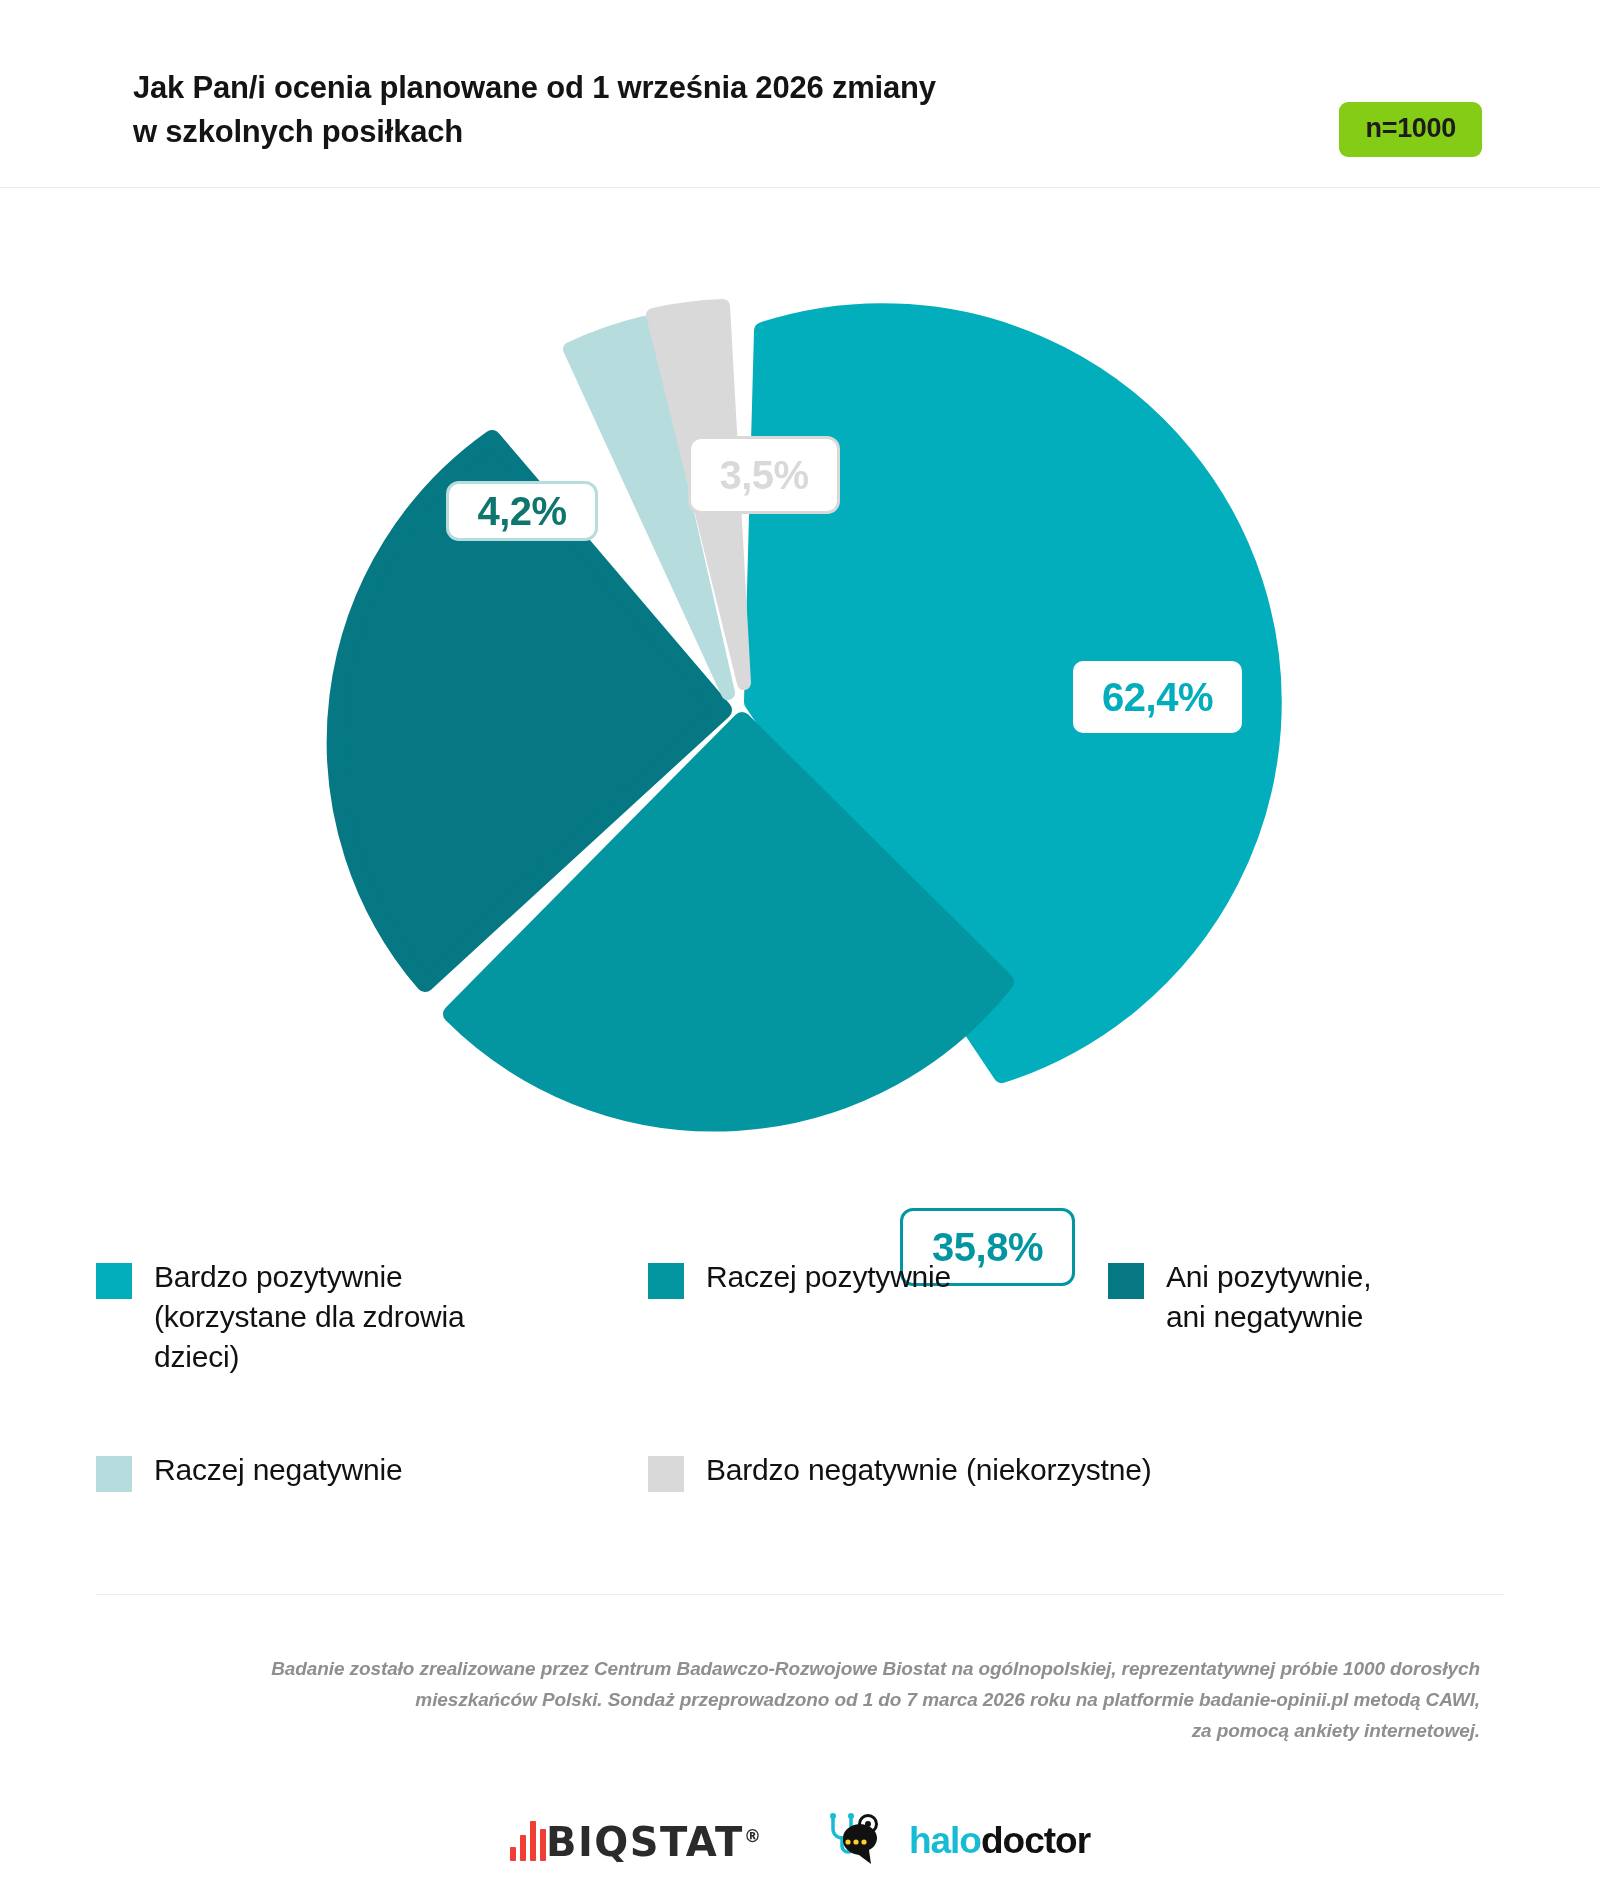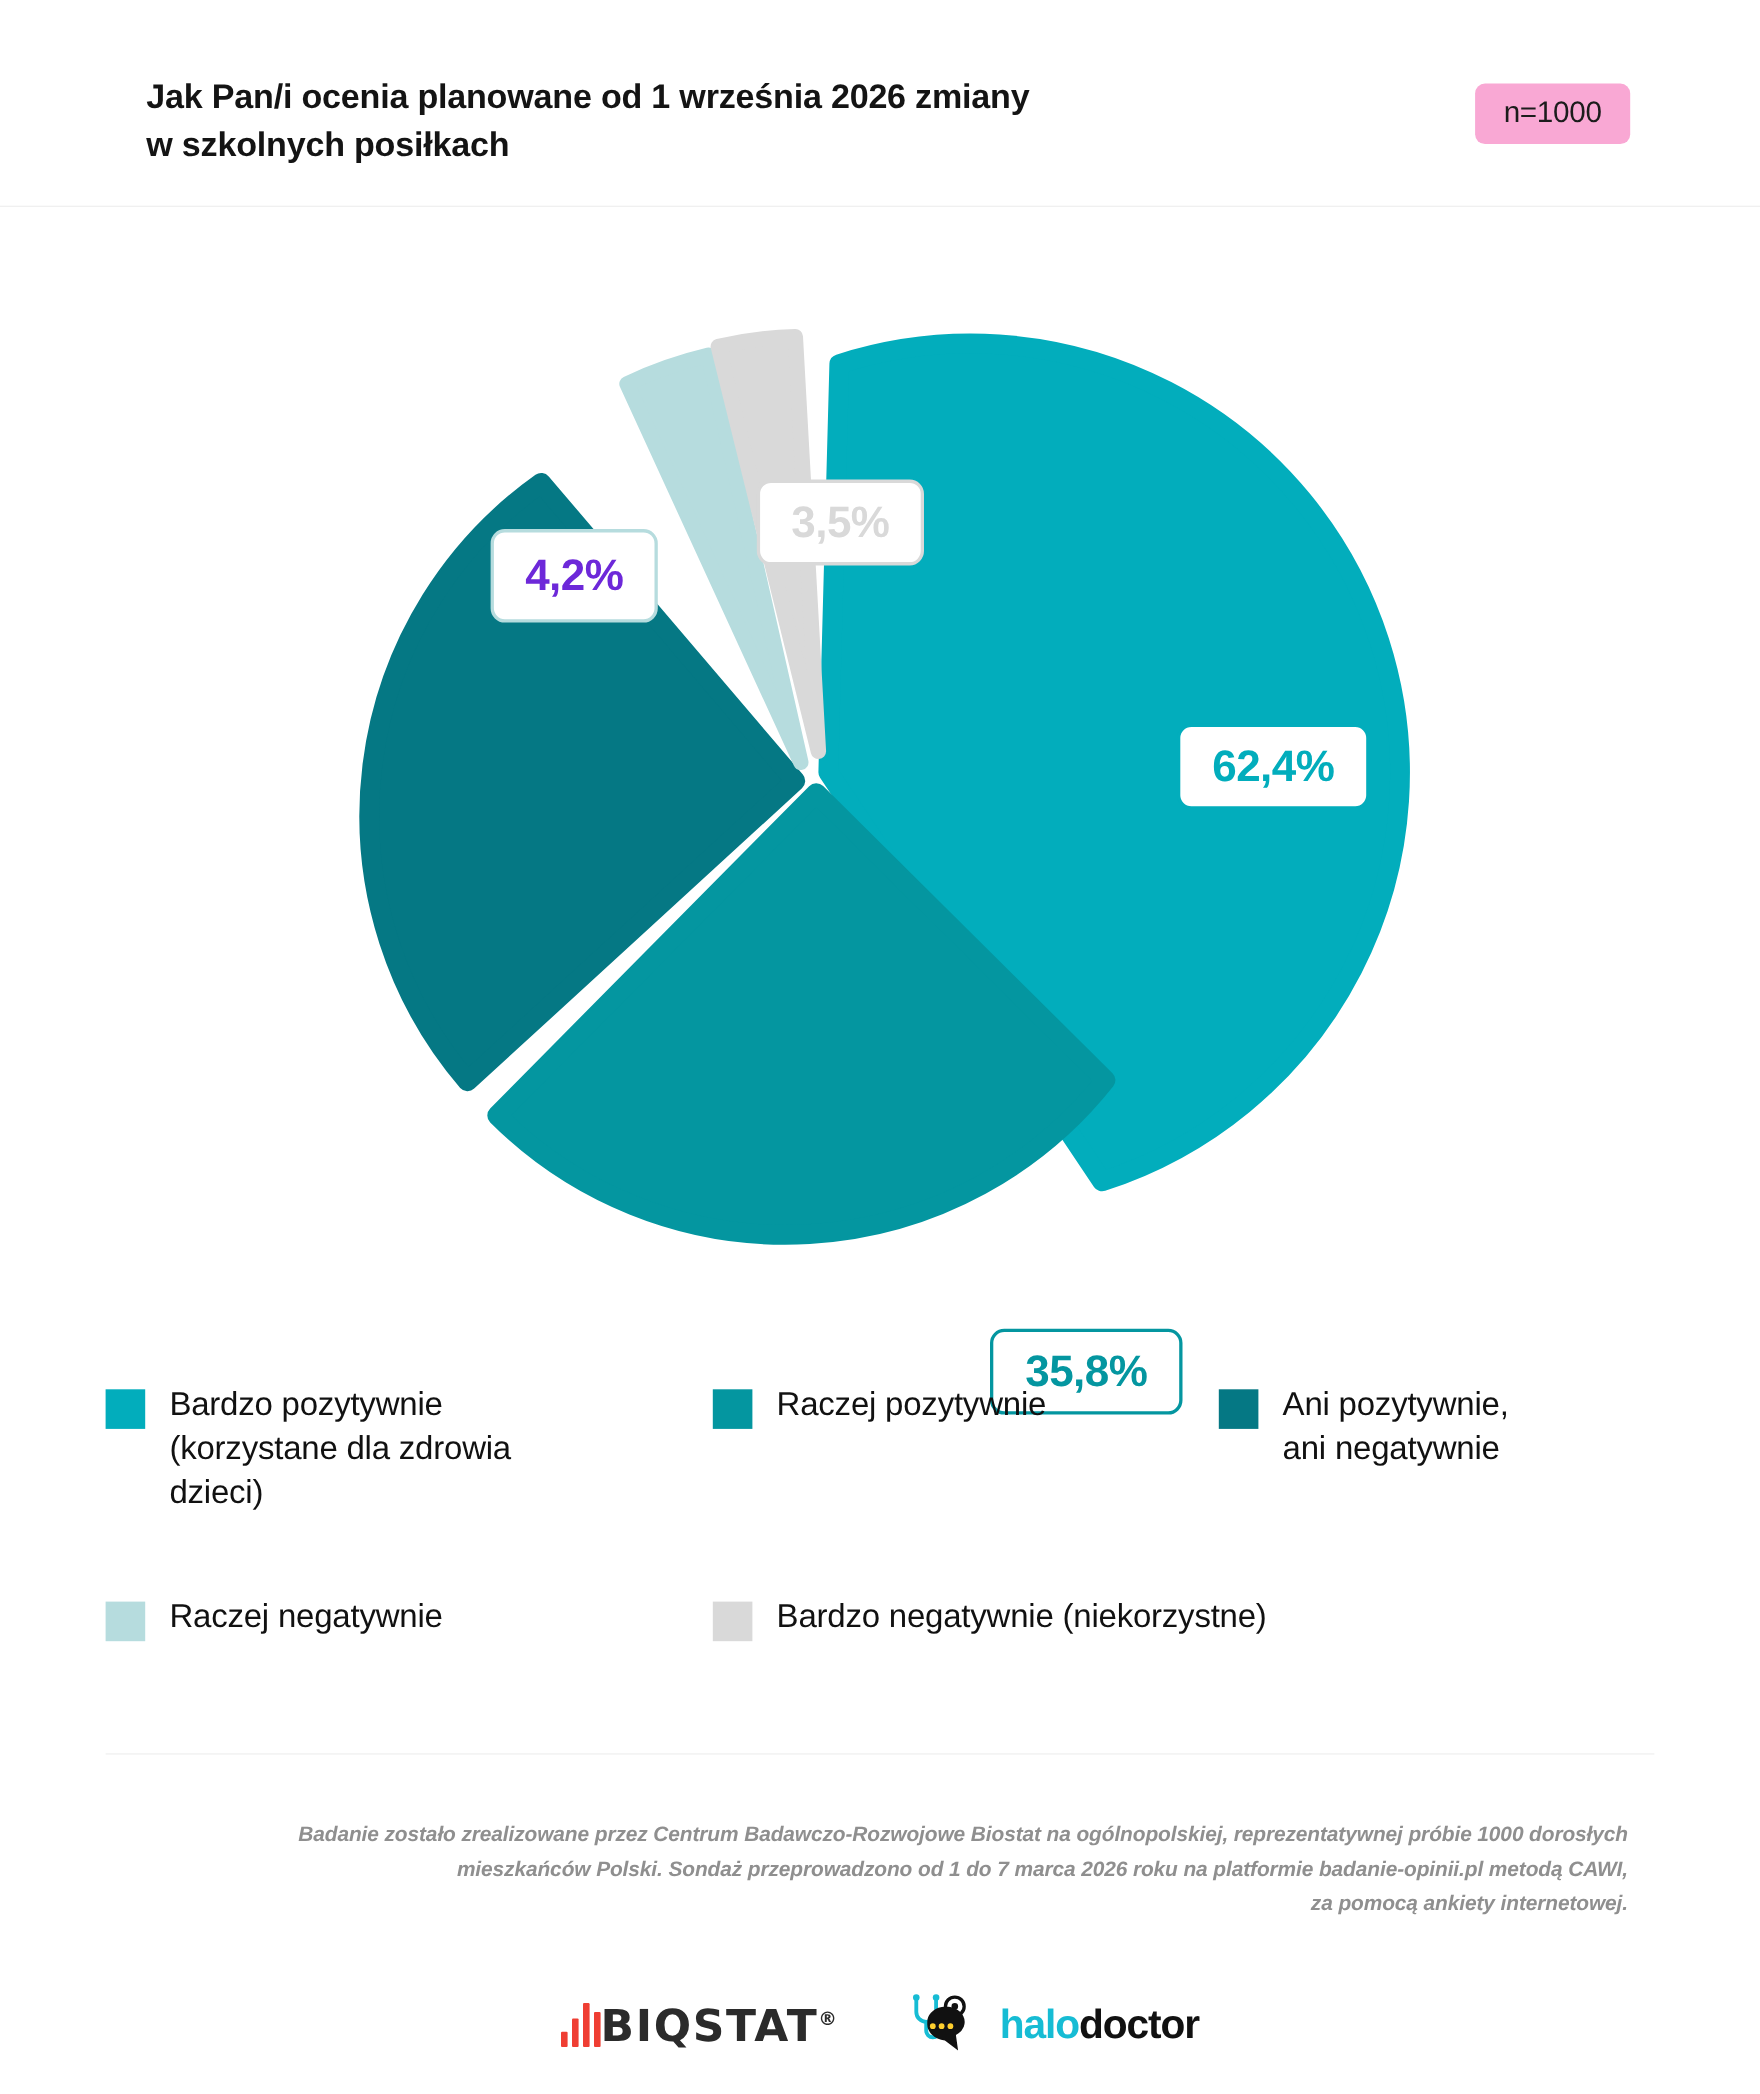--- a/index.html
+++ b/index.html
@@ -19,24 +19,24 @@
     box-sizing:border-box;
   }
   .title{
     position:absolute;left:133px;top:66px;width:1000px;
     font-size:31px;line-height:1.42;font-weight:700;
     letter-spacing:-0.2px;
     color:#141414;
     white-space:pre-line;
   }
   .nbadge{
-    position:absolute;right:118px;top:76px;
-    background:#f9a8d4;border-radius:9px;
+    position:absolute;right:118px;top:102px;
+    background:#84cc16;border-radius:9px;
     padding:11px 26px 13px 26px;
-    font-size:27px;color:#1c1c1c;font-weight:400;
+    font-size:27px;color:#1c1c1c;font-weight:700;
     letter-spacing:-0.3px;
   }
 
   
   .chartwrap{
     position:absolute;left:0;top:188px;width:1600px;height:1060px;
   }
   .pie-svg{position:absolute;left:0;top:0;}
 
   
@@ -125,21 +125,21 @@
 
       <path fill="#d9d9d9" stroke="#d9d9d9" stroke-width="14" stroke-linejoin="round" d="M 744 495 L 653 127 A 371 371 0 0 1 723 118 Z"></path>
     </g>
   </svg>
 
   <div class="callout" style="left:1070px;top:470px;width:175px;height:78px;border-color:#02adbc;color:#02adbc;">62,4%</div>
 
   <div class="callout" style="left:900px;top:1020px;width:175px;height:78px;border-color:#0496a0;color:#0496a0;">35,8%</div>
 
 
-  <div class="callout" style="left:446px;top:293px;width:152px;height:85px;border-color:#b6dcde;color:#6d28d9;">4,2%</div>
+  <div class="callout" style="left:446px;top:293px;width:152px;height:60px;border-color:#b6dcde;color:#0f766e;">4,2%</div>
 
   <div class="callout" style="left:688px;top:248px;width:152px;height:78px;border-color:#d9d9d9;color:#d9d9d9;">3,5%</div>
 </div>
 
 <div class="legend">
 
   <div class="legend-item" style="position:absolute;left:96px;top:9px;width:470px;">
     <span class="swatch" style="background:#02adbc;"></span>
     <span class="legend-text">Bardzo pozytywnie
 (korzystane dla zdrowia

